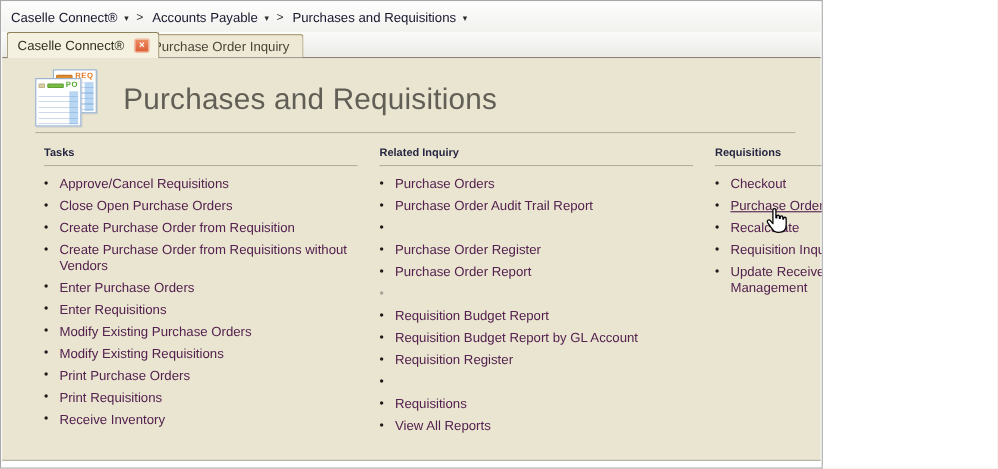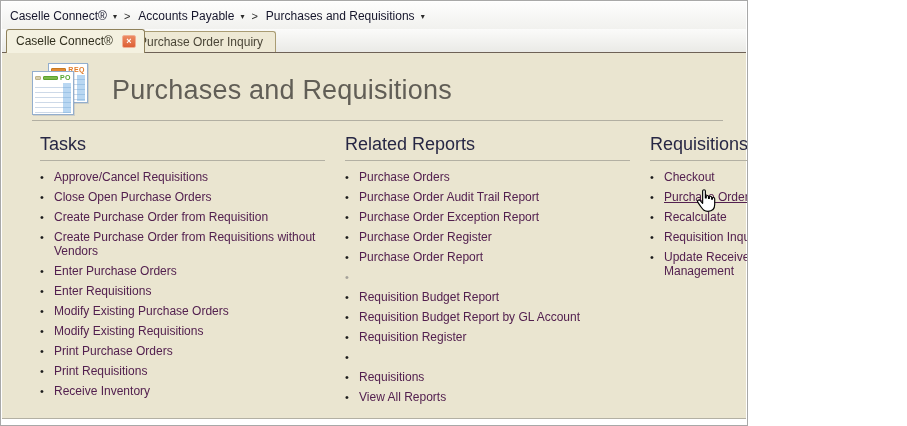--- a/index.html
+++ b/index.html
@@ -80,21 +80,21 @@
     font-size:27px; font-weight:normal; color:#615e56; letter-spacing:.2px;
   }
   .title-rule { position:absolute; left:30px; right:23px; top:67px; height:1px; background:#b2afa2; }
 
   
   .col { position:absolute; top:81px; }
   .col.c0 { left:38px;  width:285px; }
   .col.c1 { left:343px; width:285px; }
   .col.c2 { left:648px; width:245px; }
   .col h2 {
-    font-size:18px; font-weight:normal; color:#272744;
+    font-size:10px; font-weight:bold; color:#272744;
     padding-bottom:5px; border-bottom:1px solid #b3b0a3; margin-bottom:9px;
   }
   .col ul { list-style:none; }
   .col li { display:flex; margin-bottom:6px; font-size:12px; line-height:14px; }
   .bullet { width:14px; flex:0 0 14px; color:#1c1c1c; font-size:11px; line-height:14px; }
   a.item-link { color:#53204f; text-decoration:none; cursor:pointer; }
   li.disabled a.item-link { color:#a5a29b; cursor:default; }
   li.disabled .bullet { color:#a5a29b; }
   li.hovered a.item-link { text-decoration:underline; }
 
@@ -198,33 +198,32 @@
             <a class="item-link">Print Requisitions</a>
           </li>
           <li class="normal">
             <span class="bullet">•</span>
             <a class="item-link">Receive Inventory</a>
           </li>
         </ul>
     </section>
 
     <section class="col c1">
-      <h2>Related Reports</h2>
+      <h2>Related Inquiry</h2>
       <ul>
           <li class="normal">
             <span class="bullet">•</span>
             <a class="item-link">Purchase Orders</a>
           </li>
           <li class="normal">
             <span class="bullet">•</span>
             <a class="item-link">Purchase Order Audit Trail Report</a>
           </li>
           <li class="normal">
             <span class="bullet">•</span>
-            <a class="item-link">Purchase Order Exception Report</a>
           </li>
           <li class="normal">
             <span class="bullet">•</span>
             <a class="item-link">Purchase Order Register</a>
           </li>
           <li class="normal">
             <span class="bullet">•</span>
             <a class="item-link">Purchase Order Report</a>
           </li>
           <li class="disabled">

